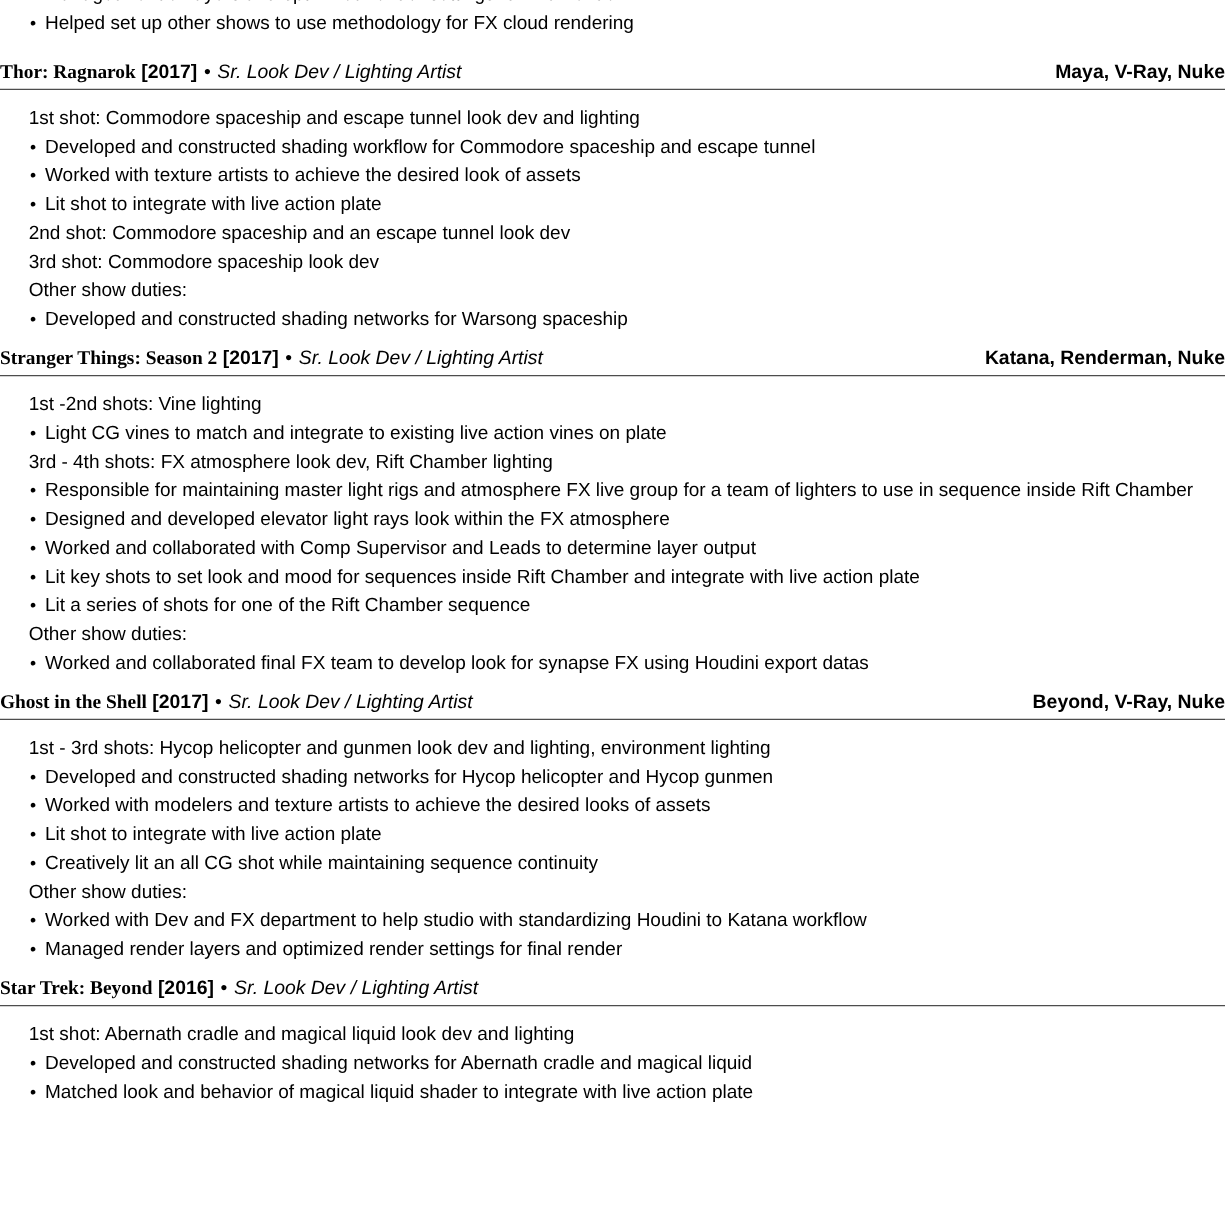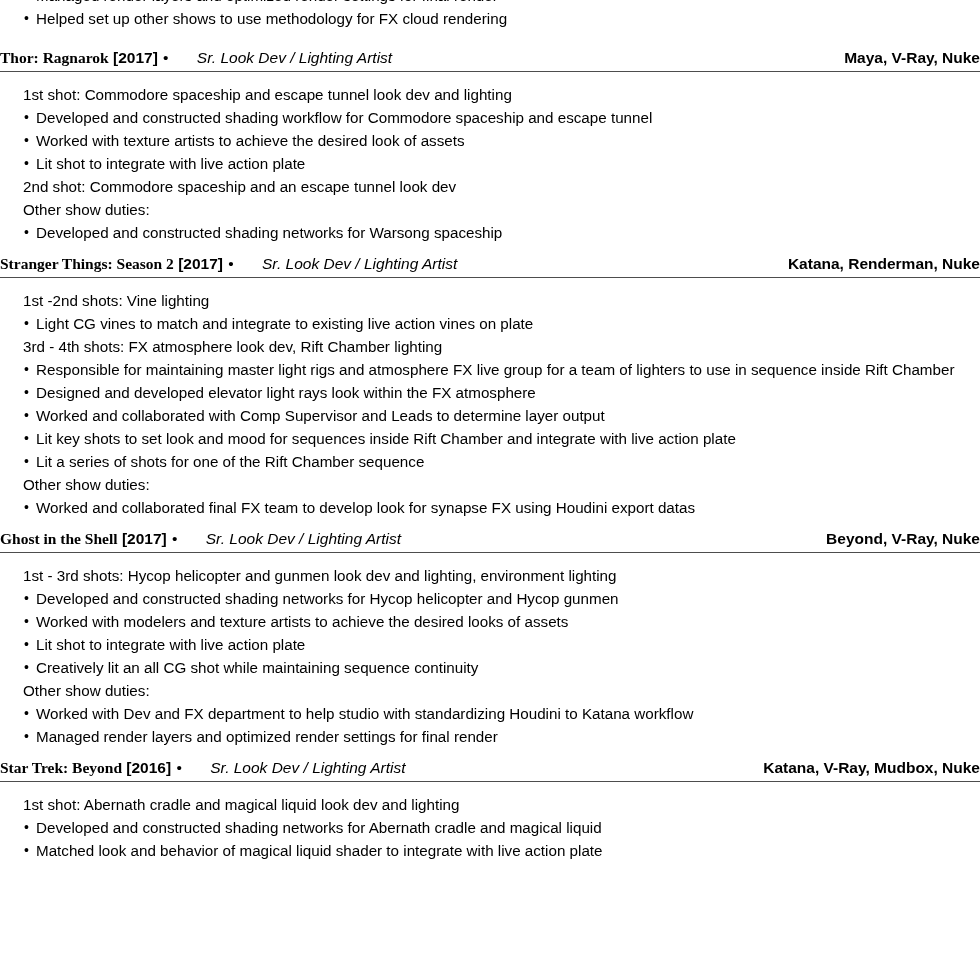--- a/index.html
+++ b/index.html
@@ -53,21 +53,20 @@
   .credit-header .year {
     font-weight: bold;
   }
   .credit-header .sep {
     font-weight: normal;
     padding: 0 1px;
   }
   .credit-header .role {
     font-style: italic;
     font-weight: normal;
-    margin-left: 23px;
   }
   .credit-header .software {
     font-size: 15.5px;
     line-height: 20px;
     font-weight: bold;
     white-space: nowrap;
     text-align: right;
   }
 
   
@@ -118,20 +117,21 @@
         <div class="credit-header">
           <div class="left"><span class="show-title">Thor: Ragnarok</span> <span class="year">[2017]</span> <span class="sep">•</span> <span class="role">Sr. Look Dev / Lighting Artist</span></div>
           <div class="software">Maya, V-Ray, Nuke</div>
         </div>
         <div class="credit-body">
           <div class="line"><span>1st shot: Commodore spaceship and escape tunnel look dev and lighting</span></div>
           <div class="line bullet"><span class="dot">•</span><span>Developed and constructed shading workflow for Commodore spaceship and escape tunnel</span></div>
           <div class="line bullet"><span class="dot">•</span><span>Worked with texture artists to achieve the desired look of assets</span></div>
           <div class="line bullet"><span class="dot">•</span><span>Lit shot to integrate with live action plate</span></div>
           <div class="line"><span>2nd shot: Commodore spaceship and an escape tunnel look dev</span></div>
+          <div class="line"><span>3rd shot: Commodore spaceship look dev</span></div>
           <div class="line"><span>Other show duties:</span></div>
           <div class="line bullet"><span class="dot">•</span><span>Developed and constructed shading networks for Warsong spaceship</span></div>
         </div>
       </div>
       <div class="block">
         <div class="credit-header">
           <div class="left"><span class="show-title">Stranger Things: Season 2</span> <span class="year">[2017]</span> <span class="sep">•</span> <span class="role">Sr. Look Dev / Lighting Artist</span></div>
           <div class="software">Katana, Renderman, Nuke</div>
         </div>
         <div class="credit-body">
@@ -159,21 +159,20 @@
           <div class="line bullet"><span class="dot">•</span><span>Lit shot to integrate with live action plate</span></div>
           <div class="line bullet"><span class="dot">•</span><span>Creatively lit an all CG shot while maintaining sequence continuity</span></div>
           <div class="line"><span>Other show duties:</span></div>
           <div class="line bullet"><span class="dot">•</span><span>Worked with Dev and FX department to help studio with standardizing Houdini to Katana workflow</span></div>
           <div class="line bullet"><span class="dot">•</span><span>Managed render layers and optimized render settings for final render</span></div>
         </div>
       </div>
       <div class="block">
         <div class="credit-header">
           <div class="left"><span class="show-title">Star Trek: Beyond</span> <span class="year">[2016]</span> <span class="sep">•</span> <span class="role">Sr. Look Dev / Lighting Artist</span></div>
-          <div class="software">Katana, V-Ray, Mudbox, Nuke</div>
         </div>
         <div class="credit-body">
           <div class="line"><span>1st shot: Abernath cradle and magical liquid look dev and lighting</span></div>
           <div class="line bullet"><span class="dot">•</span><span>Developed and constructed shading networks for Abernath cradle and magical liquid</span></div>
           <div class="line bullet"><span class="dot">•</span><span>Matched look and behavior of magical liquid shader to integrate with live action plate</span></div>
         </div>
       </div>
     </div>
 </div>
 

